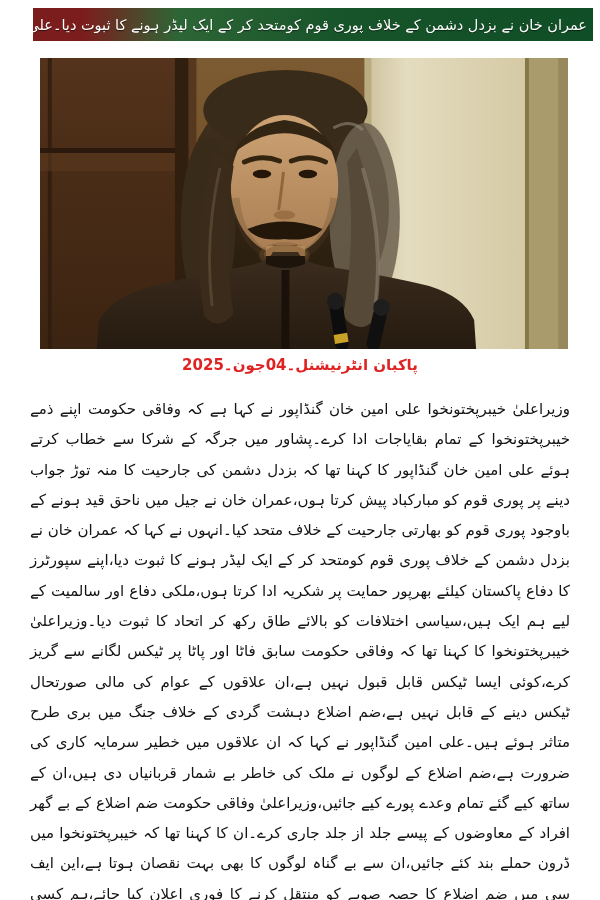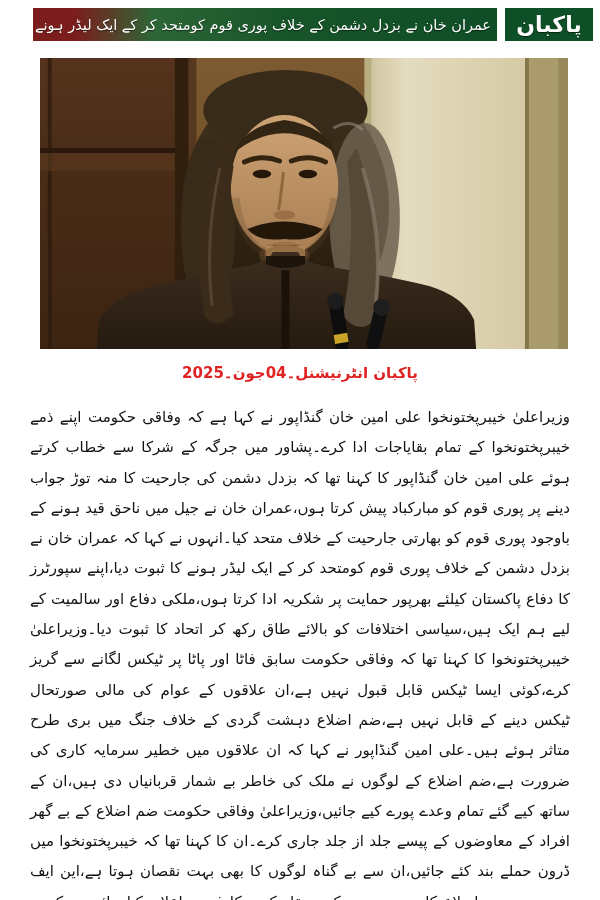--- a/index.html
+++ b/index.html
@@ -19,40 +19,37 @@
   }
   .masthead{
     width:88px;height:33px;background:#0d4f26;color:#fff;
     display:flex;align-items:center;justify-content:center;
     font-size:22px;font-weight:bold;direction:rtl;
     text-shadow:0 1px 1px rgba(0,0,0,.5);
   }
   .photo{margin:17px 32px 0 40px;height:291px;position:relative;overflow:hidden;}
   .photo svg{display:block;width:100%;height:100%;}
   .dateline{
-    margin-top:15px;text-align:center;direction:rtl;
+    margin-top:7px;text-align:center;direction:rtl;
     color:#df2323;font-size:15px;font-weight:bold;
   }
   .article{
     margin:20px 30px 0 30px;direction:rtl;unicode-bidi:embed;
     text-align:justify;color:#131313;font-size:15px;line-height:2.02;
     letter-spacing:0;
   }
 </style>
 </head>
 <body>
 
 <div>
 
   <header class="topbar">
     <div class="headline-bar">
       <span>عمران خان نے بزدل دشمن کے خلاف پوری قوم کومتحد کر کے ایک لیڈر ہونے کا ثبوت دیا۔علی امین گنڈاپور</span>
-    </div>
-    <div class="masthead">
-      <span>پاکبان</span>
     </div>
   </header>
 
   <figure class="photo">
     <svg viewBox="0 0 540 291" preserveAspectRatio="none" aria-hidden="true">
       <defs>
         <linearGradient id="gWood" x1="0" y1="0" x2="0" y2="1">
           <stop offset="0" stop-color="#7d5b32"></stop>
             <stop offset="1" stop-color="#64431f"></stop>
         </linearGradient>

